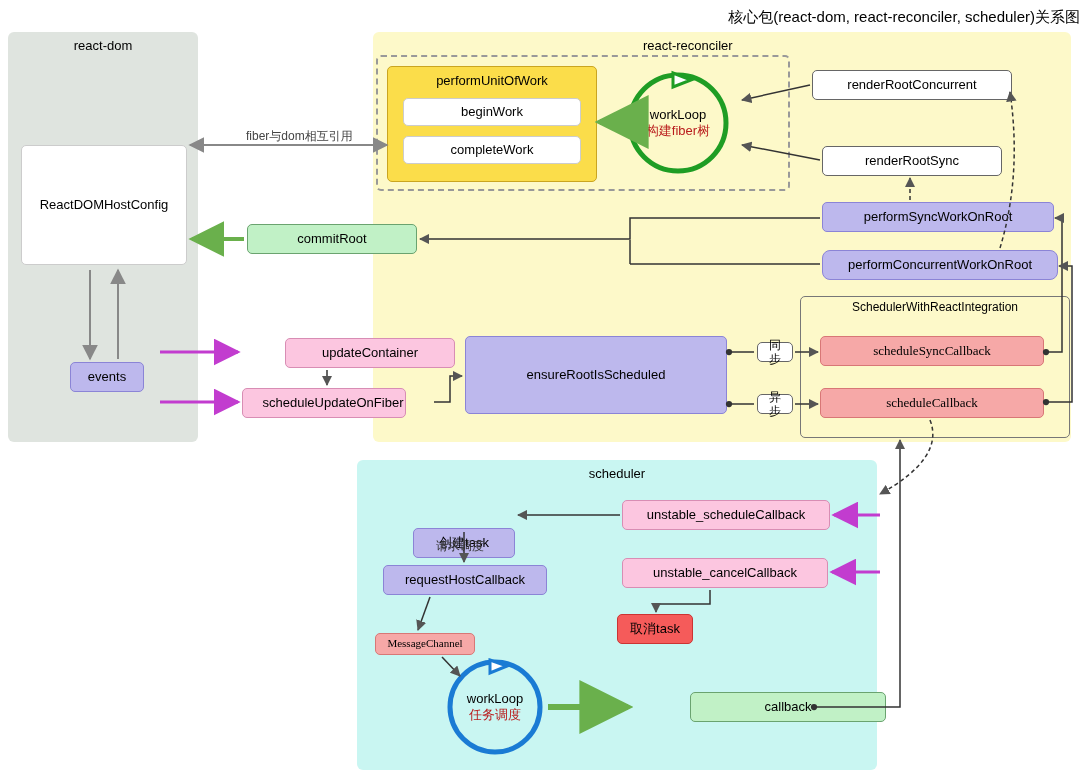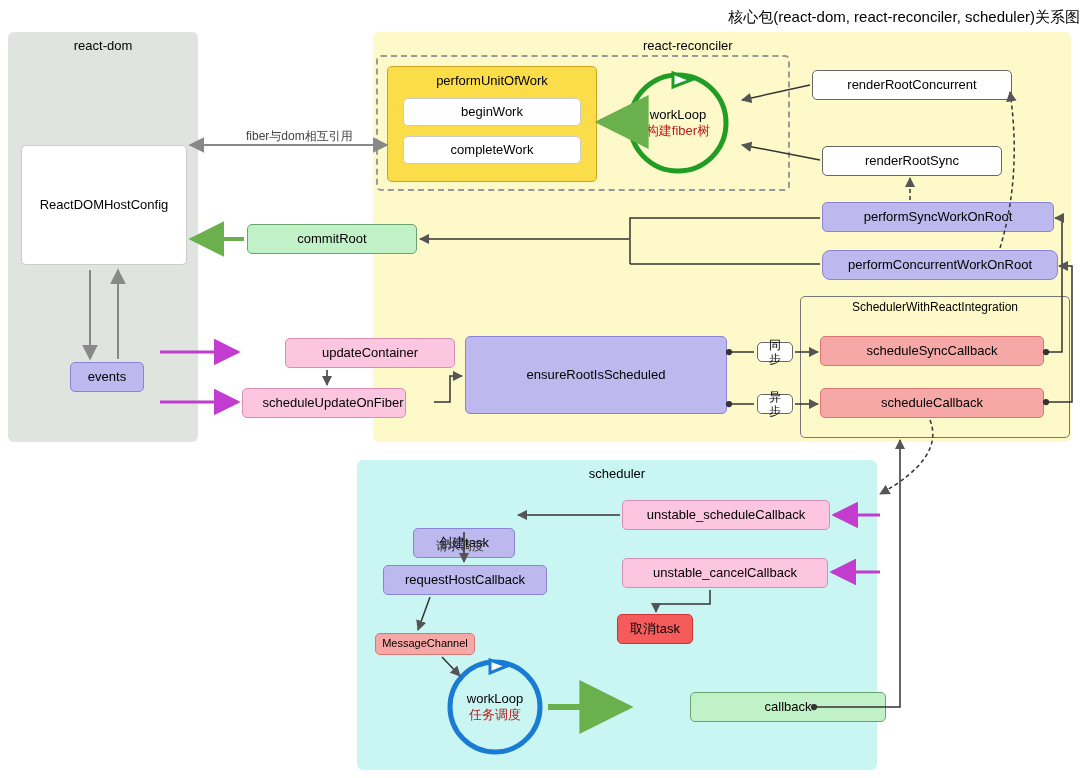--- a/index.html
+++ b/index.html
@@ -48,21 +48,21 @@
     line-height: 1.2;
     text-align: center;
     background: #fff;
   }
   .dashed { border: 2px dashed #999; background: transparent; }
   .yellow { background: #fbdd4a; border-color: #caa520; }
   .white  { background: #fff;     border-color: #ccc; }
   .green  { background: #c1f1c6; border-color: #6aa36f; }
   .pink   { background: #fcc6e0; border-color: #d88db4; }
   .purple { background: #bdb8ed; border-color: #8b84d6; }
-  .salmon { background: #f6a8a7; border-color: #d87776; }
+  .salmon { background: #f6a8a7; border-color: #d87776; font-family: Liberation Serif, serif; }
   .red    { background: #f55b5a; border-color: #c33; color:#000; }
   .plain  { background: #fff;     border-color: #666;}
   .chip   { padding: 1px 9px; font-size: 12px;}
   .nolabel { justify-content: flex-start;}
   .multiline span { display:block; }
   .redtext { color: #b91c1c; }
   svg.wires { position: absolute; inset: 0; width: 1080px; height: 778px; pointer-events: none; }
 </style>
 </head>
 <body>

